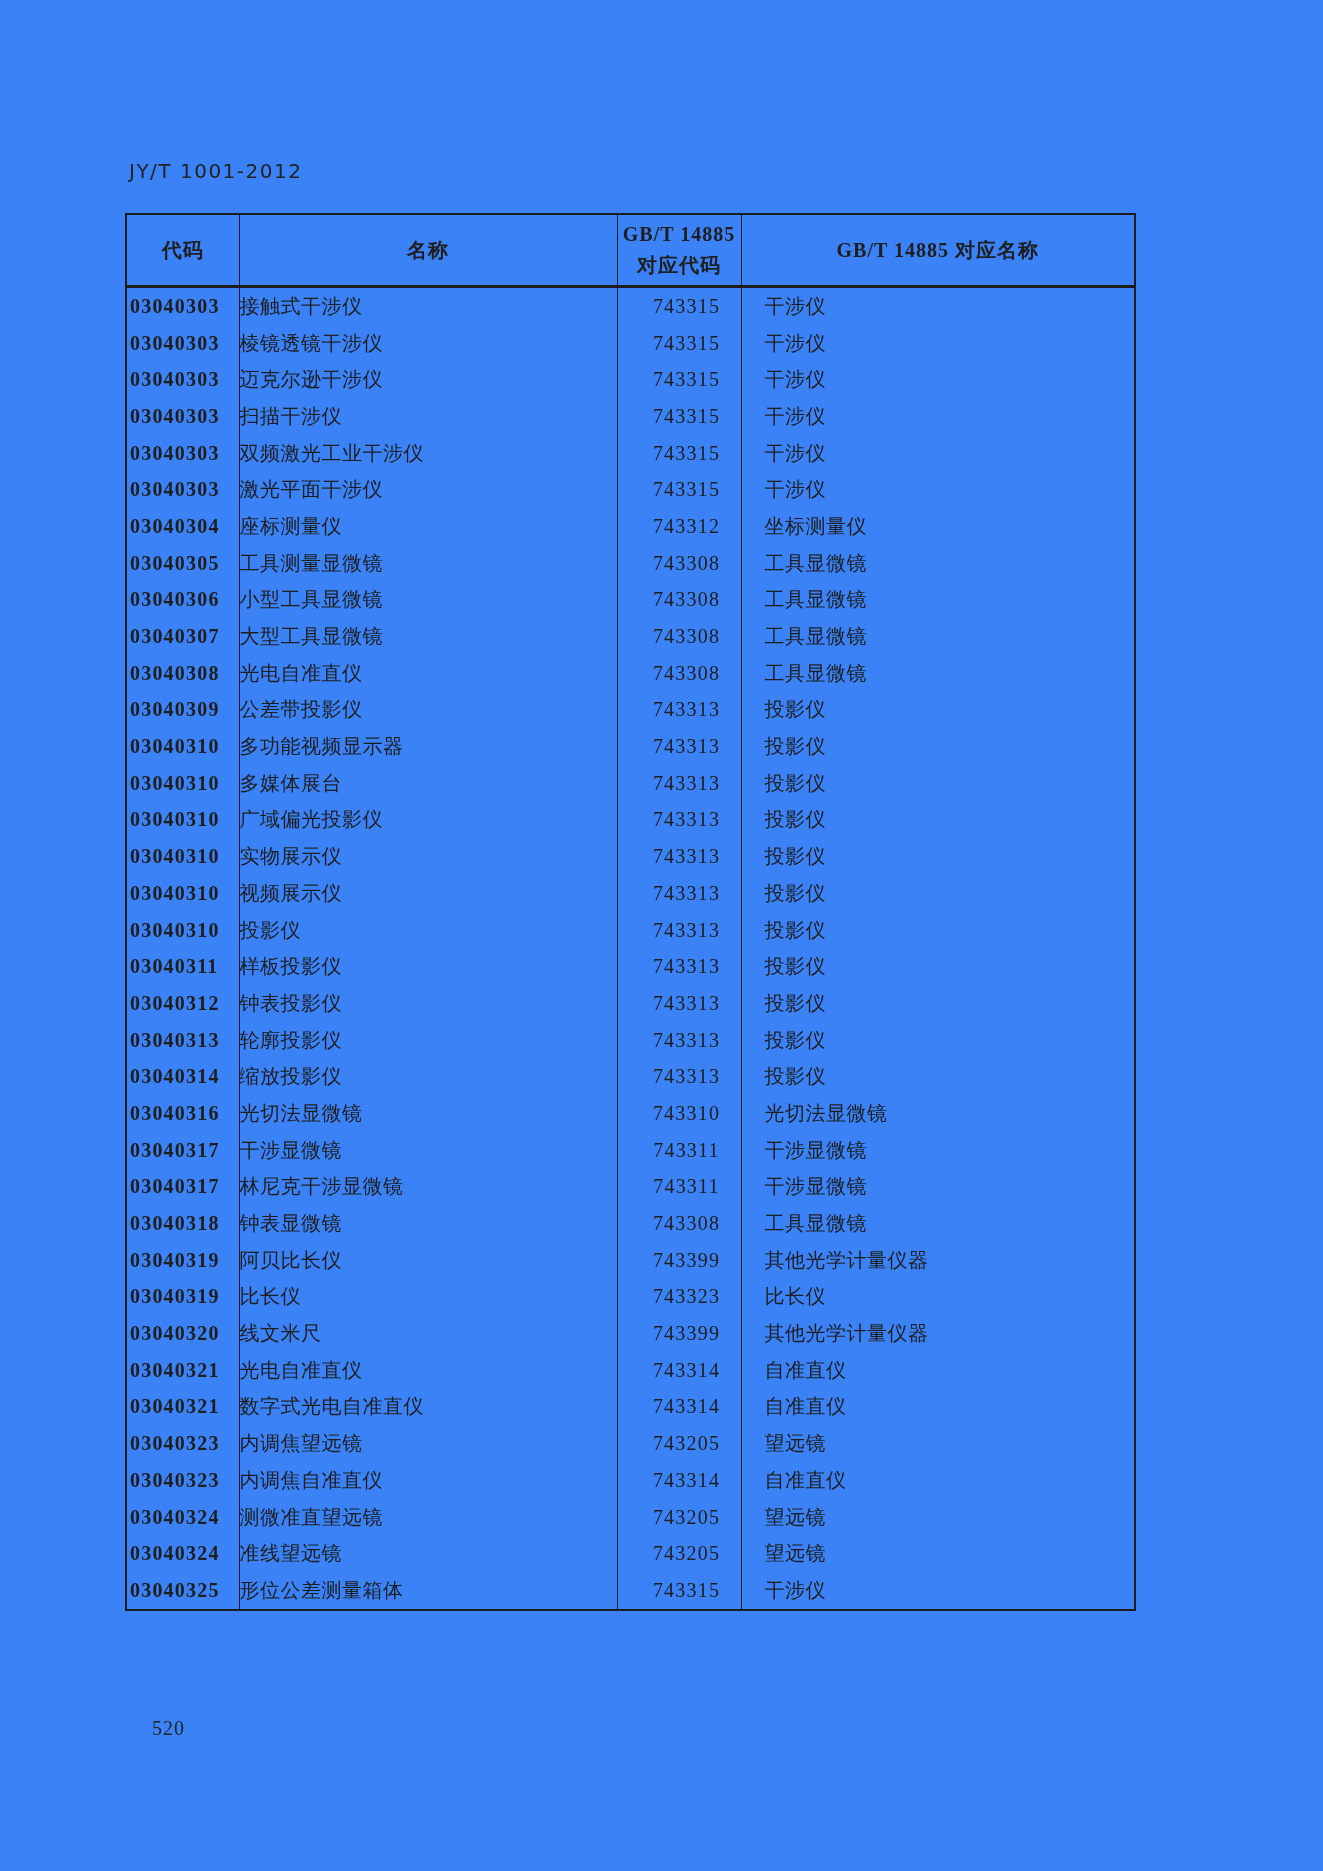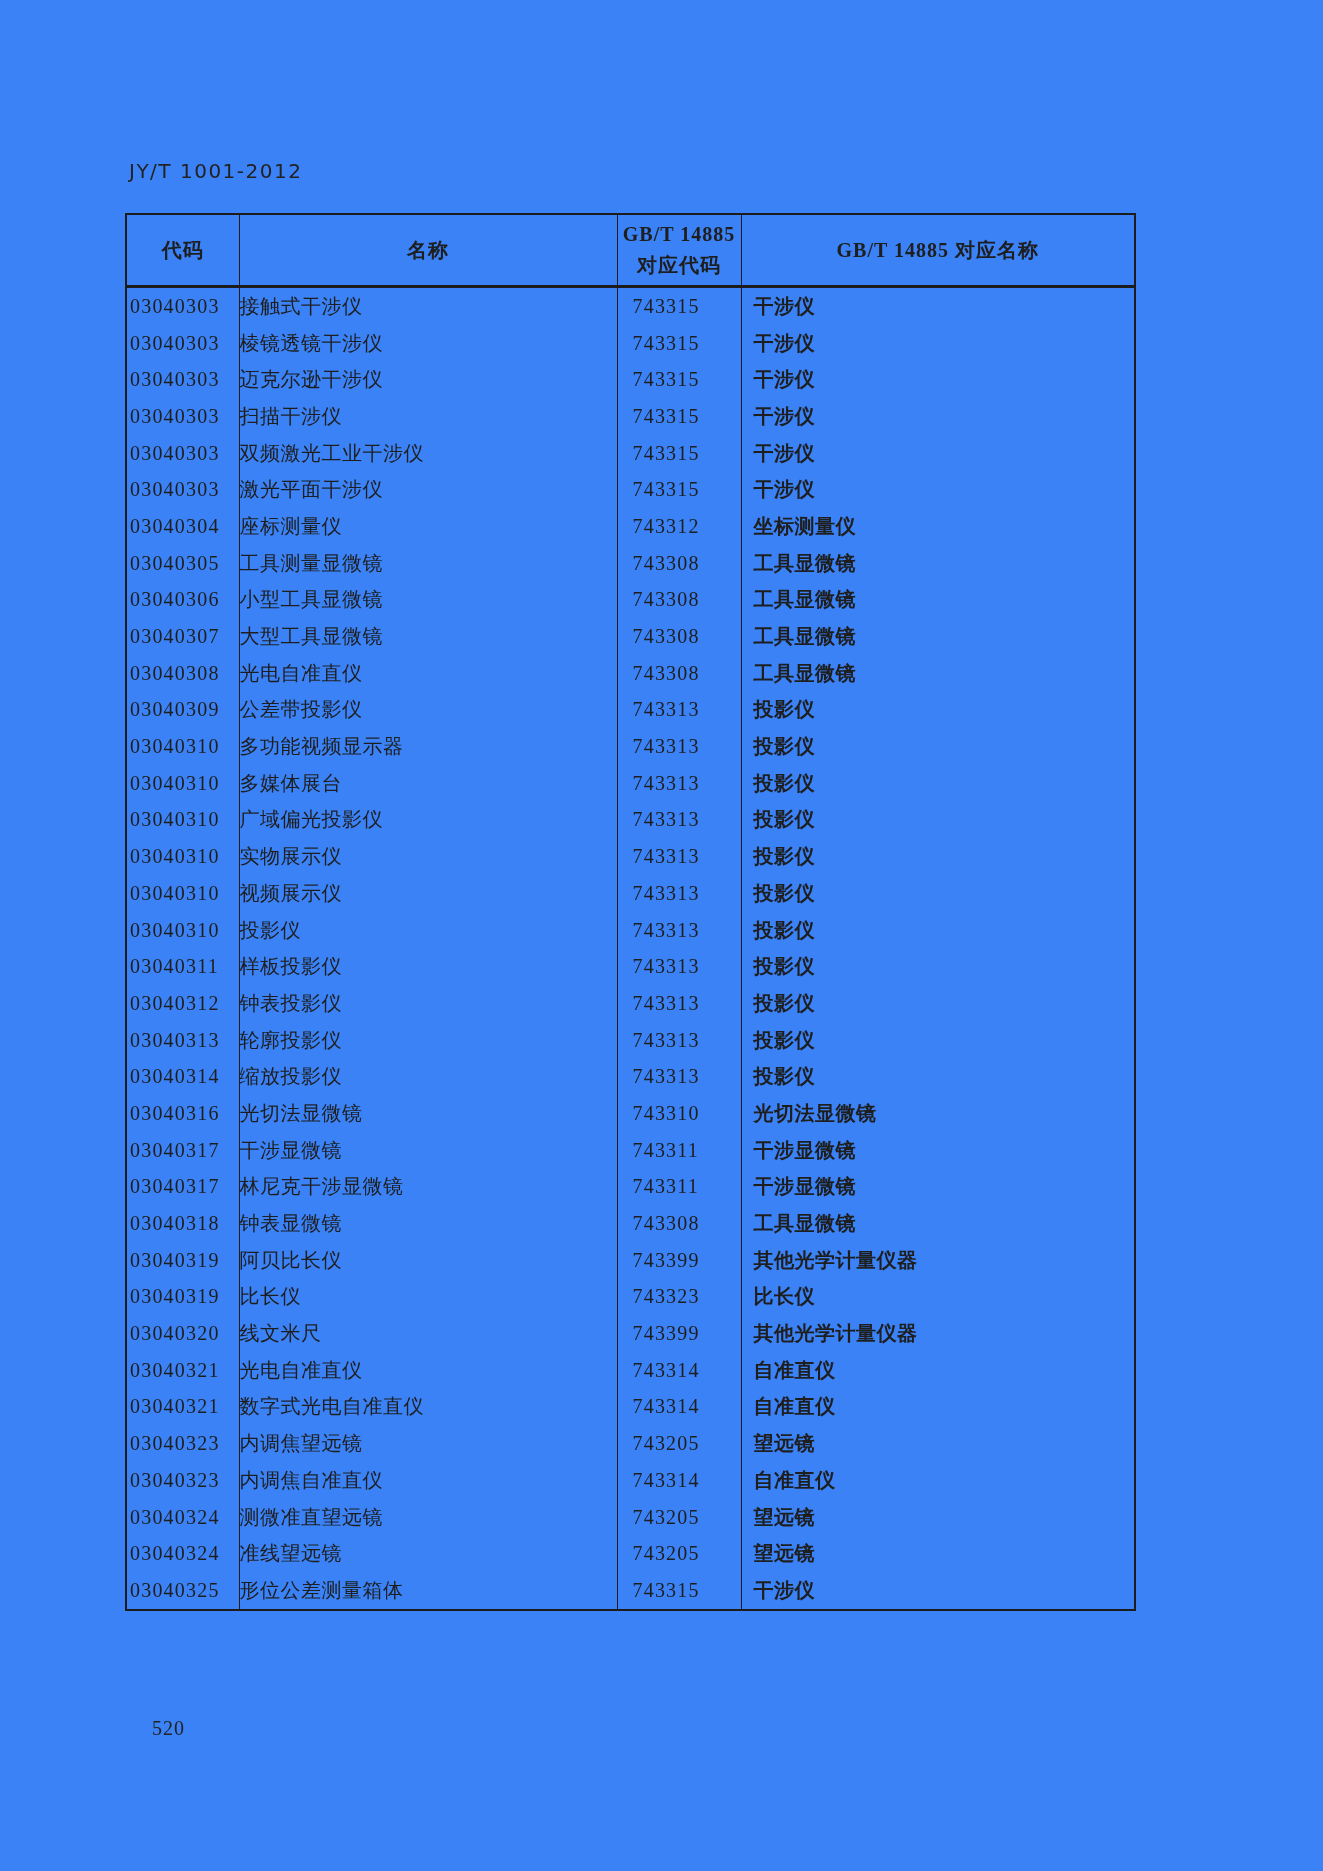--- a/index.html
+++ b/index.html
@@ -57,24 +57,24 @@
     height: 70px;
     border-bottom: 3px solid #1c1c1c;
     text-align: center;
     font-weight: bold;
     font-size: 20px;
     line-height: 1.55;
     letter-spacing: 1px;
   }
   .mapping-table tbody td { height: 36.7px; }
 
-  td.col-code   { padding-left: 3px;  letter-spacing: 1.2px; }
+  td.col-code   { padding-left: 3px;  letter-spacing: 1.2px; font-weight: bold; }
   td.col-name   { padding-left: 0;  letter-spacing: 0.5px; }
-  td.col-gbcode { padding-left: 15px;  letter-spacing: 1.2px; }
-  td.col-gbname { padding-left: 12px;  letter-spacing: 0.5px; font-weight: bold; }
+  td.col-gbcode { padding-left: 15px;  letter-spacing: 1.2px; text-align: center; }
+  td.col-gbname { padding-left: 23px;  letter-spacing: 0.5px; }
 
   .page-number {
     position: absolute;
     left: 152px;
     top: 1717px;
     font-size: 20px;
     letter-spacing: 1px;
     color: #222222;
   }
 </style>

